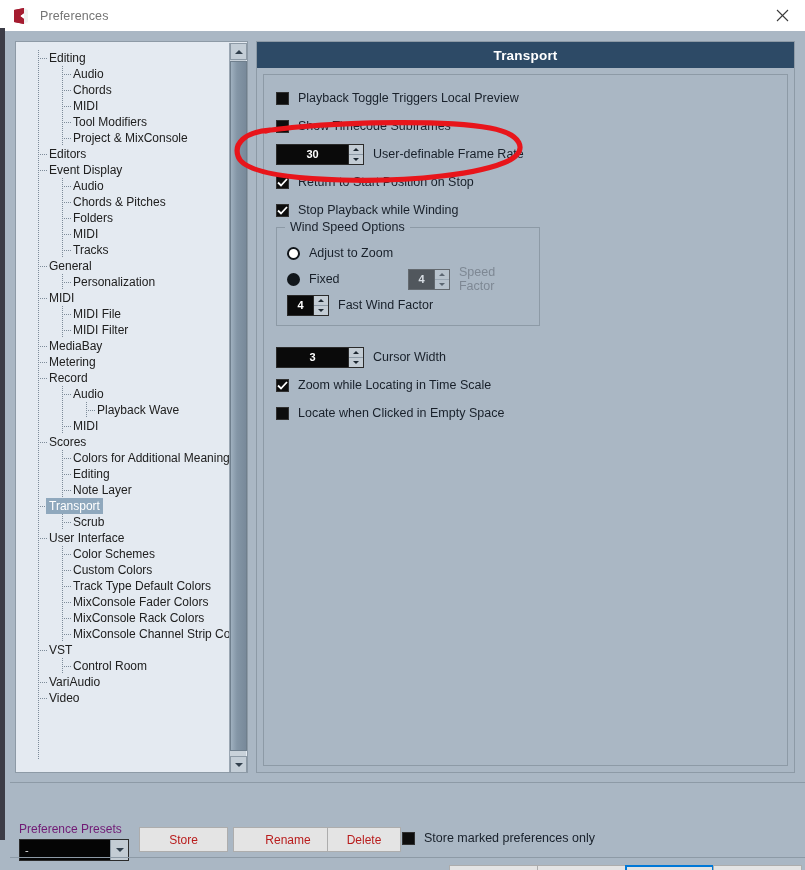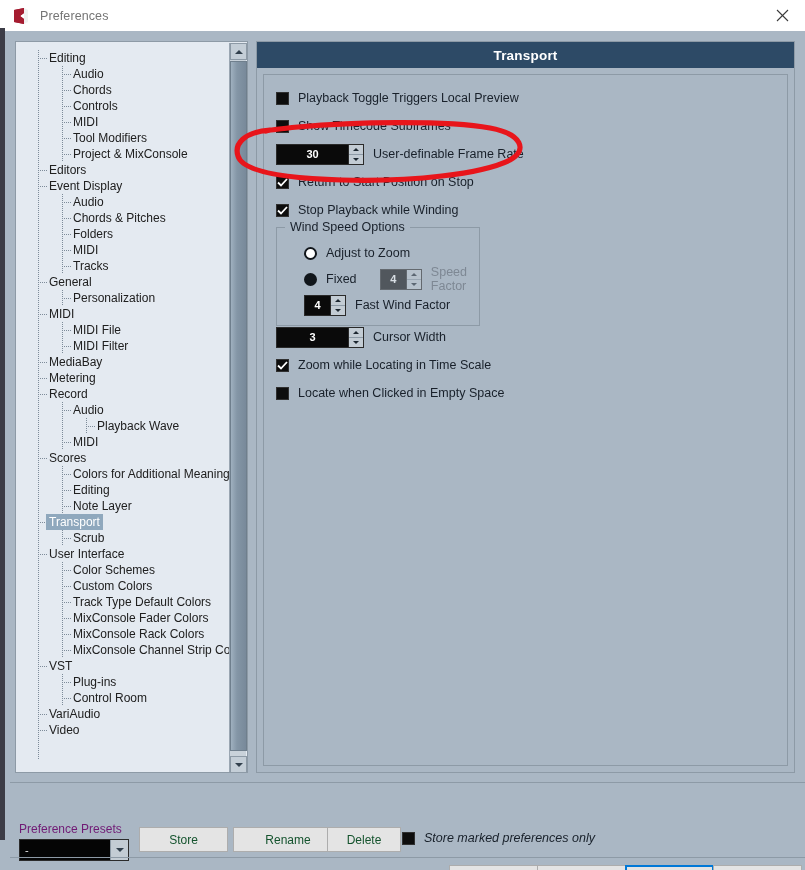--- a/index.html
+++ b/index.html
@@ -140,22 +140,22 @@
     flex:1;display:flex;align-items:center;justify-content:center;
     background:#c3ccd4;
   }
   .numfield .spin div:first-child{border-bottom:1px solid #8d9aa6;}
   .numfield.dim{opacity:.55;}
   .sp-up{border-left:3px solid transparent;border-right:3px solid transparent;border-bottom:3px solid #1d2730;}
   .sp-dn{border-left:3px solid transparent;border-right:3px solid transparent;border-top:3px solid #1d2730;}
   
   .groupbox{
     position:relative;border:1px solid #8d9aa6;
-    margin:4px 0 0 0;width:204px;box-sizing:border-box;
-    padding:14px 10px 9px 27px;
+    margin:4px 0 20px 0;width:264px;box-sizing:border-box;
+    padding:14px 10px 9px 10px;
   }
   .group-title{
     position:absolute;top:-8px;left:8px;background:#aab7c4;
     padding:0 5px;font-size:12.5px;color:#18202a;
   }
   .radio{
     width:13px;height:13px;border-radius:50%;
     background:#ffffff;border:2px solid #11161b;box-sizing:border-box;
     margin-right:9px;flex:none;position:relative;
   }
@@ -174,25 +174,25 @@
   }
   .preset-select .pv{color:#e6e6e6;font-size:11px;padding-left:5px;flex:1;}
   .preset-select .parrow{
     width:17px;height:20px;background:#c3ccd4;border-left:1px solid #8d9aa6;
     display:flex;align-items:center;justify-content:center;flex:none;
   }
   .btn{
     position:absolute;height:25px;background:#e4e4e4;
     border:1px solid #adadad;box-sizing:border-box;
     display:flex;align-items:center;justify-content:center;
-    font-size:12px;color:#14532d;cursor:default;
+    font-size:12px;color:#b91c1c;cursor:default;
   }
   .btn.focus{border:2px solid #0078d7;background:#e4e4e4;}
   .storechk{
-    position:absolute;left:397px;top:800px;display:flex;align-items:center;font-style:italic;
+    position:absolute;left:397px;top:800px;display:flex;align-items:center;
   }
   
   .annot{
     position:absolute;left:232px;top:118px;width:300px;height:68px;
     pointer-events:none;
   }
 </style>
 </head>
 <body>
 
@@ -216,21 +216,20 @@
 <div class="edge-strip"></div>
 
 <div class="winbody">
 
   <div class="treewrap">
     <div class="tree" id="tree">
       <div class="guide g-root"></div>
     <div class="trow d1"><span class="tick" style="left: 22px; width: 10px;"></span><span class="lbl">Editing</span></div>
         <div class="trow d2"><span class="tick" style="left: 46px; width: 10px;"></span><span class="guide" style="left: 46px; top: 0px; bottom: 0px;"></span><span class="lbl">Audio</span></div>
         <div class="trow d2"><span class="tick" style="left: 46px; width: 10px;"></span><span class="guide" style="left: 46px; top: 0px; bottom: 0px;"></span><span class="lbl">Chords</span></div>
-        <div class="trow d2"><span class="tick" style="left: 46px; width: 10px;"></span><span class="guide" style="left: 46px; top: 0px; bottom: 0px;"></span><span class="lbl">Controls</span></div>
         <div class="trow d2"><span class="tick" style="left: 46px; width: 10px;"></span><span class="guide" style="left: 46px; top: 0px; bottom: 0px;"></span><span class="lbl">MIDI</span></div>
         <div class="trow d2"><span class="tick" style="left: 46px; width: 10px;"></span><span class="guide" style="left: 46px; top: 0px; bottom: 0px;"></span><span class="lbl">Tool Modifiers</span></div>
         <div class="trow d2"><span class="tick" style="left: 46px; width: 10px;"></span><span class="guide" style="left: 46px; top: 0px; bottom: 0px;"></span><span class="lbl">Project &amp; MixConsole</span></div>
         <div class="trow d1"><span class="tick" style="left: 22px; width: 10px;"></span><span class="lbl">Editors</span></div>
         <div class="trow d1"><span class="tick" style="left: 22px; width: 10px;"></span><span class="lbl">Event Display</span></div>
         <div class="trow d2"><span class="tick" style="left: 46px; width: 10px;"></span><span class="guide" style="left: 46px; top: 0px; bottom: 0px;"></span><span class="lbl">Audio</span></div>
         <div class="trow d2"><span class="tick" style="left: 46px; width: 10px;"></span><span class="guide" style="left: 46px; top: 0px; bottom: 0px;"></span><span class="lbl">Chords &amp; Pitches</span></div>
         <div class="trow d2"><span class="tick" style="left: 46px; width: 10px;"></span><span class="guide" style="left: 46px; top: 0px; bottom: 0px;"></span><span class="lbl">Folders</span></div>
         <div class="trow d2"><span class="tick" style="left: 46px; width: 10px;"></span><span class="guide" style="left: 46px; top: 0px; bottom: 0px;"></span><span class="lbl">MIDI</span></div>
         <div class="trow d2"><span class="tick" style="left: 46px; width: 10px;"></span><span class="guide" style="left: 46px; top: 0px; bottom: 0px;"></span><span class="lbl">Tracks</span></div>
@@ -252,21 +251,20 @@
         <div class="trow d1 sel"><span class="tick" style="left: 22px; width: 10px;"></span><span class="lbl">Transport</span></div>
         <div class="trow d2"><span class="tick" style="left: 46px; width: 10px;"></span><span class="guide" style="left: 46px; top: 0px; bottom: 0px;"></span><span class="lbl">Scrub</span></div>
         <div class="trow d1"><span class="tick" style="left: 22px; width: 10px;"></span><span class="lbl">User Interface</span></div>
         <div class="trow d2"><span class="tick" style="left: 46px; width: 10px;"></span><span class="guide" style="left: 46px; top: 0px; bottom: 0px;"></span><span class="lbl">Color Schemes</span></div>
         <div class="trow d2"><span class="tick" style="left: 46px; width: 10px;"></span><span class="guide" style="left: 46px; top: 0px; bottom: 0px;"></span><span class="lbl">Custom Colors</span></div>
         <div class="trow d2"><span class="tick" style="left: 46px; width: 10px;"></span><span class="guide" style="left: 46px; top: 0px; bottom: 0px;"></span><span class="lbl">Track Type Default Colors</span></div>
         <div class="trow d2"><span class="tick" style="left: 46px; width: 10px;"></span><span class="guide" style="left: 46px; top: 0px; bottom: 0px;"></span><span class="lbl">MixConsole Fader Colors</span></div>
         <div class="trow d2"><span class="tick" style="left: 46px; width: 10px;"></span><span class="guide" style="left: 46px; top: 0px; bottom: 0px;"></span><span class="lbl">MixConsole Rack Colors</span></div>
         <div class="trow d2"><span class="tick" style="left: 46px; width: 10px;"></span><span class="guide" style="left: 46px; top: 0px; bottom: 0px;"></span><span class="lbl">MixConsole Channel Strip Colors</span></div>
         <div class="trow d1"><span class="tick" style="left: 22px; width: 10px;"></span><span class="lbl">VST</span></div>
-        <div class="trow d2"><span class="tick" style="left: 46px; width: 10px;"></span><span class="guide" style="left: 46px; top: 0px; bottom: 0px;"></span><span class="lbl">Plug-ins</span></div>
         <div class="trow d2"><span class="tick" style="left: 46px; width: 10px;"></span><span class="guide" style="left: 46px; top: 0px; bottom: 0px;"></span><span class="lbl">Control Room</span></div>
         <div class="trow d1"><span class="tick" style="left: 22px; width: 10px;"></span><span class="lbl">VariAudio</span></div>
         <div class="trow d1"><span class="tick" style="left: 22px; width: 10px;"></span><span class="lbl">Video</span></div>
       </div>
     <div class="sb">
       <div class="sb-btn">
         <div class="chev chev-up"></div>
       </div>
       <div class="sb-thumb"></div>
       <div class="sb-btn bottom">

